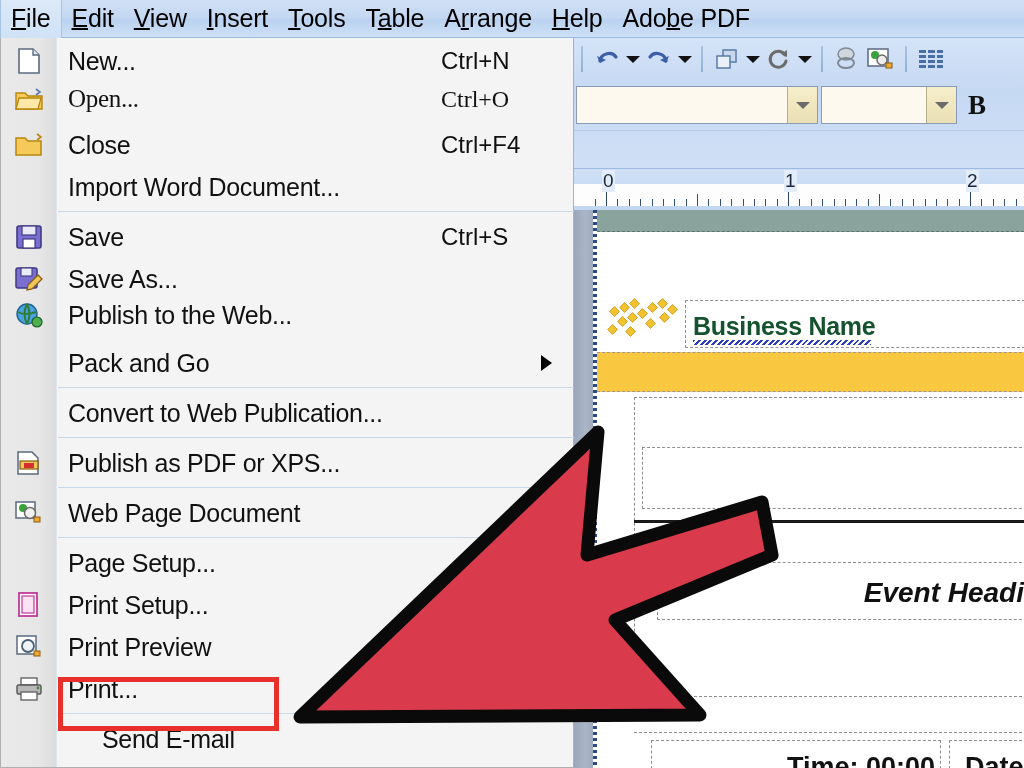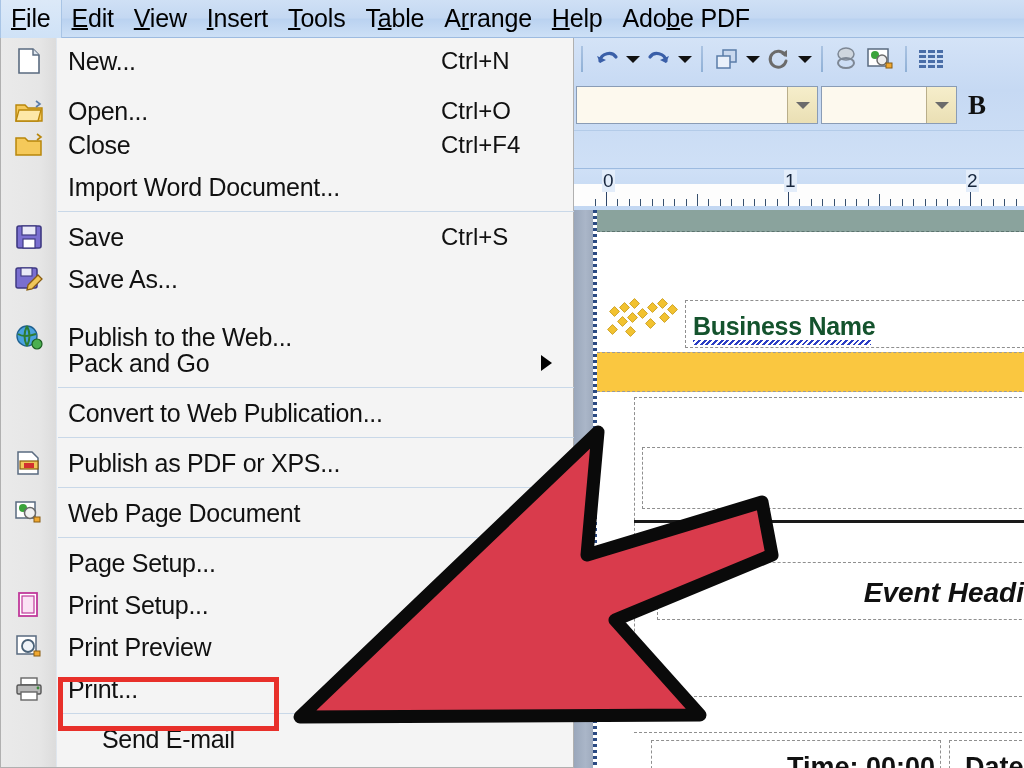--- a/index.html
+++ b/index.html
@@ -502,21 +502,21 @@
         <div class="mi" style="top: 2px;">
           <div class="mi-ico">
             <svg width="30" height="28" viewBox="0 0 30 28">
               <path d="M5 2 h14 l6 6 v18 H5 Z" fill="#fff" stroke="#5a6b80" stroke-width="1.6"></path>
               <path d="M19 2 v6 h6" fill="#dfe6ee" stroke="#5a6b80" stroke-width="1.4"></path>
             </svg>
           </div>
           <div class="mi-label">New...</div>
           <div class="mi-acc">Ctrl+N</div>
         </div>
-        <div class="mi" style="top: 52px;">
+        <div class="mi" style="top: 40px; font-family: Liberation Serif, serif;">
           <div class="mi-ico">
             <svg width="30" height="28" viewBox="0 0 30 28">
               <path d="M2 8 h9 l3 3 h14 v13 H2 Z" fill="#f3c košer"></path>
               <path d="M2 8 h9 l3 3 h14 v13 H2 Z" fill="#f5c95a" stroke="#b8860b" stroke-width="1.4"></path>
               <path d="M5 13 h22 l-3 11 H2 Z" fill="#fde8a8" stroke="#b8860b" stroke-width="1.3"></path>
               <path d="M22 4 l4 3 -4 3" fill="none" stroke="#5a7ca8" stroke-width="1.6"></path>
             </svg>
           </div>
           <div class="mi-label">Open...</div>
           <div class="mi-acc">Ctrl+O</div>
@@ -549,21 +549,21 @@
         <div class="mi" style="top: 220px;">
           <div class="mi-ico">
             <svg width="30" height="28" viewBox="0 0 30 28">
               <rect x="2" y="3" width="21" height="20" rx="2" fill="#7a6fd0" stroke="#3f3a82" stroke-width="1.5"></rect>
               <rect x="7" y="3" width="11" height="8" fill="#e9e9f7" stroke="#3f3a82" stroke-width="1.1"></rect>
               <path d="M14 20 l10 -10 4 4 -10 10 -5 1 z" fill="#f0c75a" stroke="#8a5d10" stroke-width="1.3"></path>
             </svg>
           </div>
           <div class="mi-label">Save As...</div>
         </div>
-        <div class="mi" style="top: 278px;">
+        <div class="mi" style="top: 256px;">
           <div class="mi-ico">
             <svg width="30" height="28" viewBox="0 0 30 28">
               <circle cx="13" cy="13" r="10" fill="#4aa3e0" stroke="#20618f" stroke-width="1.4"></circle>
               <path d="M4 11 q6 4 18 0 M13 3 q-5 10 0 20 M13 3 q5 10 0 20" fill="none" stroke="#2e7d32" stroke-width="2"></path>
               <circle cx="23" cy="21" r="5" fill="#4caf50" stroke="#1b5e20" stroke-width="1.2"></circle>
             </svg>
           </div>
           <div class="mi-label">Publish to the Web...</div>
         </div>
         <div class="mi" style="top: 304px;">

